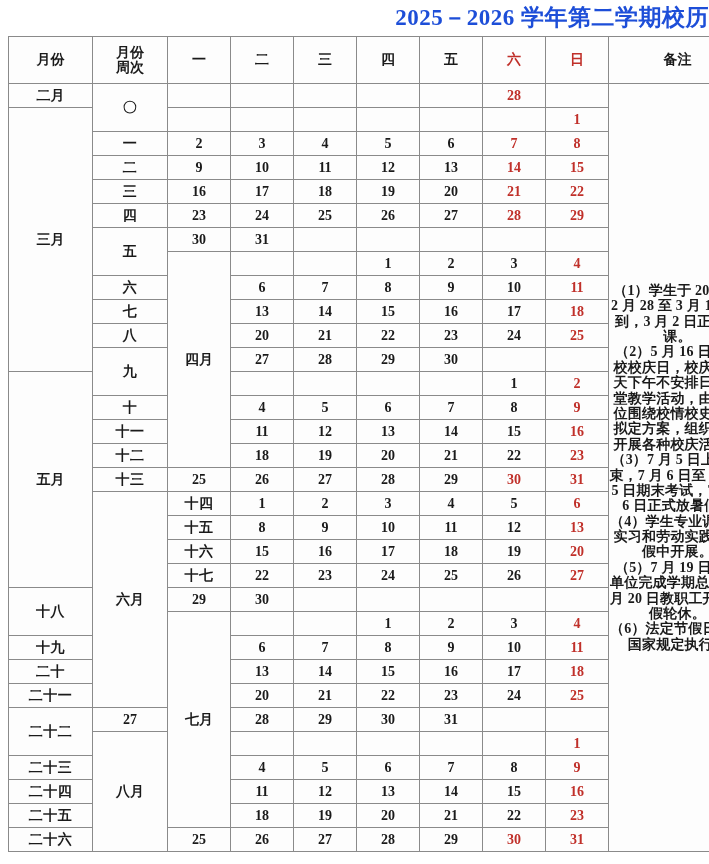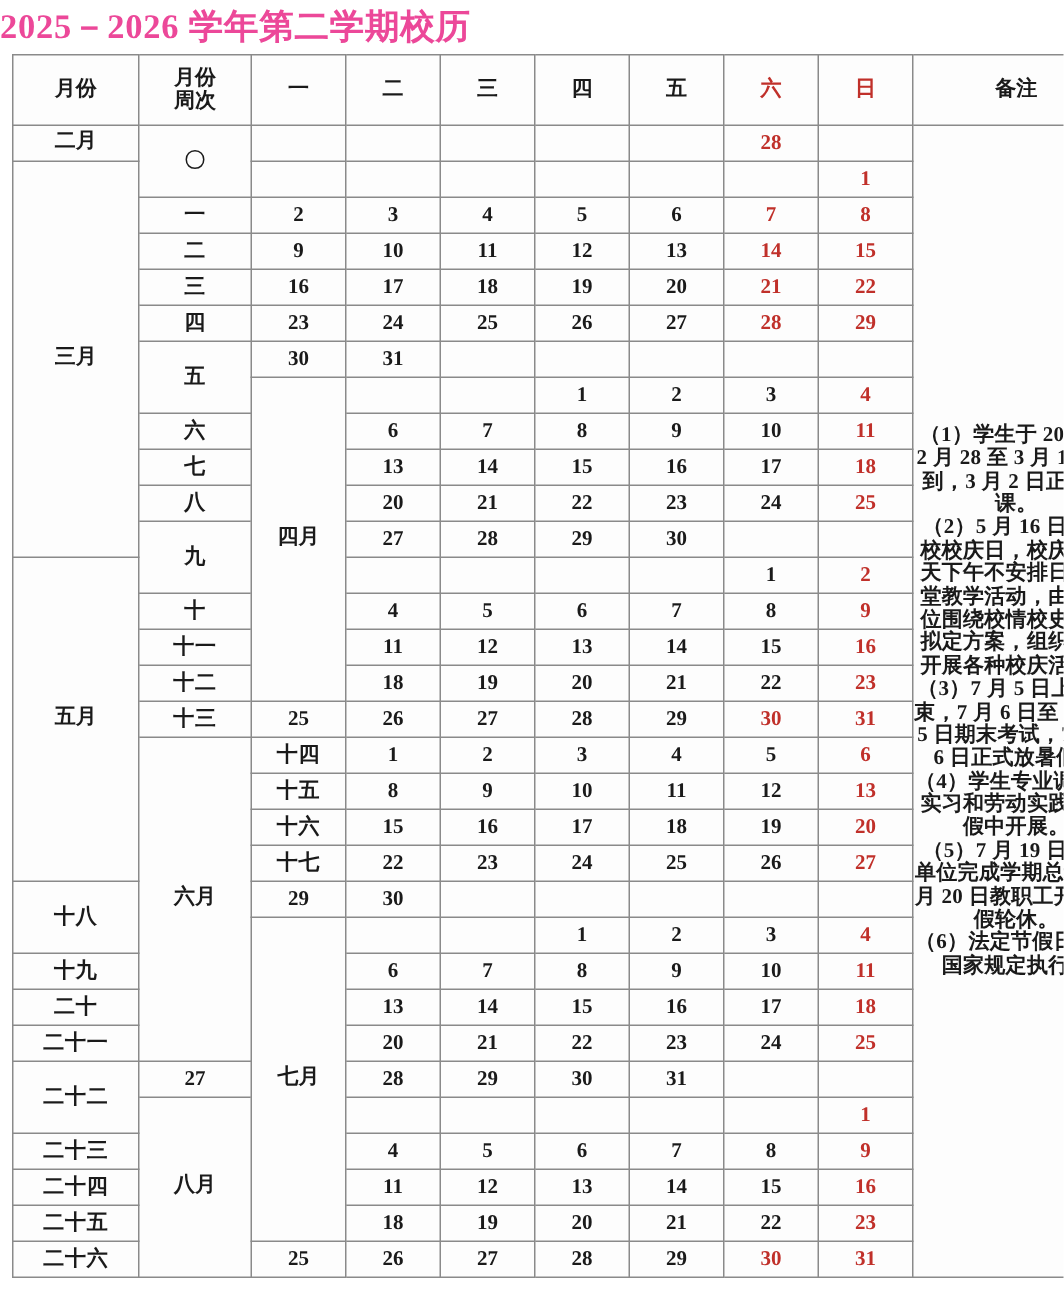--- a/index.html
+++ b/index.html
@@ -18,27 +18,27 @@
   }
   #page {
     position: relative;
     width: 709px;
     height: 864px;
     box-sizing: border-box;
   }
 
   
   #title {
-    text-align: left;
+    text-align: right;
     font-size: 23px;
     font-weight: 700;
     letter-spacing: 0.5px;
     line-height: 36px;
     height: 36px;
-    color: #ec4899;
+    color: #1d4ed8;
     white-space: nowrap;
   }
 
   
   #cal-wrap {
     padding: 0 8px;
     box-sizing: border-box;
     width: 572px;
   }
   table.cal {
@@ -75,21 +75,20 @@
     line-height: 1.28;
     font-size: 14px;
   }
   th.stack span { display: block; }
 
   
   tbody td { height: 23px; }
   td.month-cell {
     font-size: 15px;
     font-weight: 700;
-    font-family: Liberation Mono, monospace;
   }
   td.week-cell {
     font-size: 14px;
     font-weight: 700;
     letter-spacing: 0.5px;
   }
   td.day-cell {
     font-size: 14px;
     font-weight: 700;
     font-family: "Liberation Serif", "DejaVu Serif", serif;

